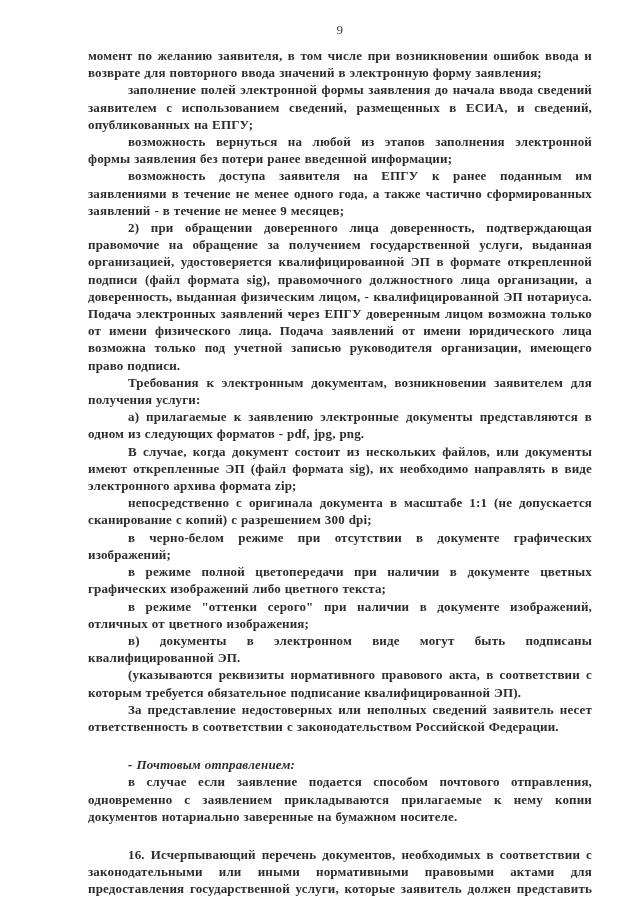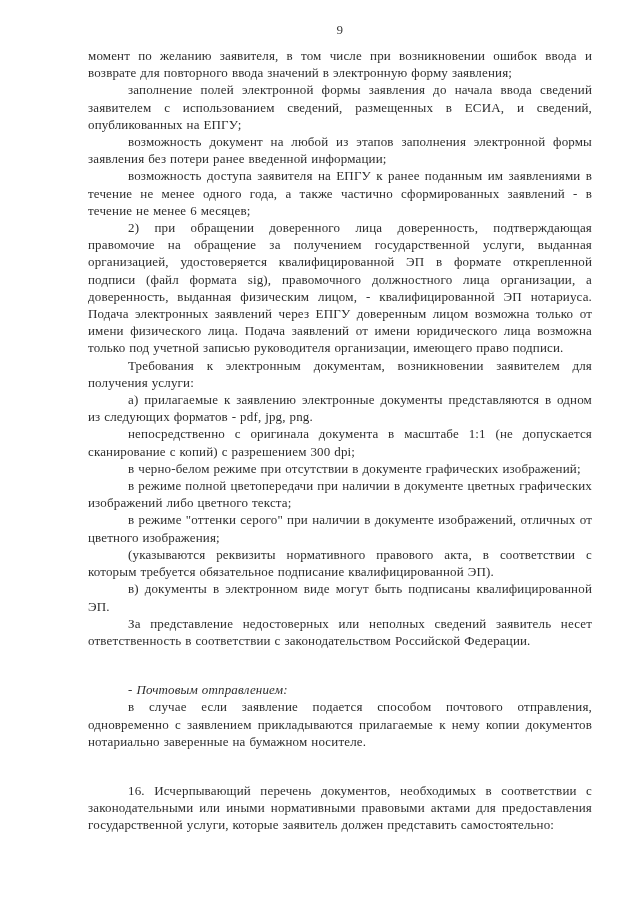--- a/index.html
+++ b/index.html
@@ -33,49 +33,51 @@
     width: 504px;
     font-size: 13px;
     line-height: 17.2px;
     text-align: justify;
     letter-spacing: 0.15px;
     word-spacing: 0.5px;
   }
   .para {
     margin: 0;
     text-indent: 40px;
+    font-weight: bold;
   }
   .para.no-indent {
     text-indent: 0;
   }
   .para.space-before {
-    margin-top: 32px;
+    margin-top: 21px;
   }
   .para.italic {
     font-style: italic;
     text-align: left;
   }
 </style>
 </head>
 <body>
 
 <div class="page">
   <div class="page-number">9</div>
   <div class="body-text">
     <p class="para no-indent">момент по желанию заявителя, в том числе при возникновении ошибок ввода и возврате для повторного ввода значений в электронную форму заявления;</p>
     <p class="para">заполнение полей электронной формы заявления до начала ввода сведений заявителем с использованием сведений, размещенных в ЕСИА, и сведений, опубликованных на ЕПГУ;</p>
-    <p class="para">возможность документ на любой из этапов заполнения электронной формы заявления без потери ранее введенной информации;</p>
-    <p class="para">возможность доступа заявителя на ЕПГУ к ранее поданным им заявлениями в течение не менее одного года, а также частично сформированных заявлений - в течение не менее 6 месяцев;</p>
+    <p class="para">возможность вернуться на любой из этапов заполнения электронной формы заявления без потери ранее введенной информации;</p>
+    <p class="para">возможность доступа заявителя на ЕПГУ к ранее поданным им заявлениями в течение не менее одного года, а также частично сформированных заявлений - в течение не менее 9 месяцев;</p>
     <p class="para">2) при обращении доверенного лица доверенность, подтверждающая правомочие на обращение за получением государственной услуги, выданная организацией, удостоверяется квалифицированной ЭП в формате открепленной подписи (файл формата sig), правомочного должностного лица организации, а доверенность, выданная физическим лицом, - квалифицированной ЭП нотариуса. Подача электронных заявлений через ЕПГУ доверенным лицом возможна только от имени физического лица. Подача заявлений от имени юридического лица возможна только под учетной записью руководителя организации, имеющего право подписи.</p>
     <p class="para">Требования к электронным документам, возникновении заявителем для получения услуги:</p>
     <p class="para">а) прилагаемые к заявлению электронные документы представляются в одном из следующих форматов - pdf, jpg, png.</p>
+    <p class="para">В случае, когда документ состоит из нескольких файлов, или документы имеют открепленные ЭП (файл формата sig), их необходимо направлять в виде электронного архива формата zip;</p>
     <p class="para">непосредственно с оригинала документа в масштабе 1:1 (не допускается сканирование с копий) с разрешением 300 dpi;</p>
     <p class="para">в черно-белом режиме при отсутствии в документе графических изображений;</p>
     <p class="para">в режиме полной цветопередачи при наличии в документе цветных графических изображений либо цветного текста;</p>
     <p class="para">в режиме "оттенки серого" при наличии в документе изображений, отличных от цветного изображения;</p>
+    <p class="para">в) документы в электронном виде могут быть подписаны квалифицированной ЭП.</p>
     <p class="para">(указываются реквизиты нормативного правового акта, в соответствии с которым требуется обязательное подписание квалифицированной ЭП).</p>
-    <p class="para">в) документы в электронном виде могут быть подписаны квалифицированной ЭП.</p>
     <p class="para">За представление недостоверных или неполных сведений заявитель несет ответственность в соответствии с законодательством Российской Федерации.</p>
     <p class="para italic space-before">- Почтовым отправлением:</p>
     <p class="para">в случае если заявление подается способом почтового отправления, одновременно с заявлением прикладываются прилагаемые к нему копии документов нотариально заверенные на бумажном носителе.</p>
     <p class="para space-before">16. Исчерпывающий перечень документов, необходимых в соответствии с законодательными или иными нормативными правовыми актами для предоставления государственной услуги, которые заявитель должен представить самостоятельно:</p>
   </div>
 </div>
 
 </body></html>

